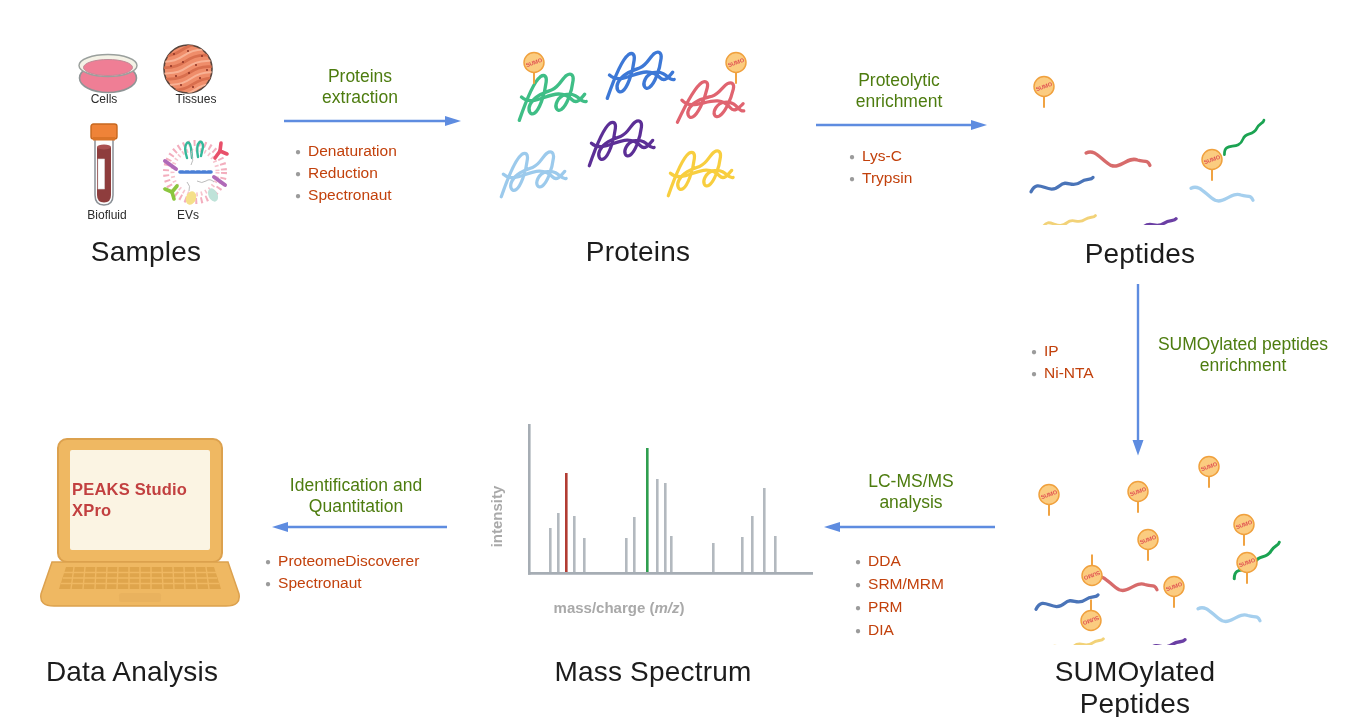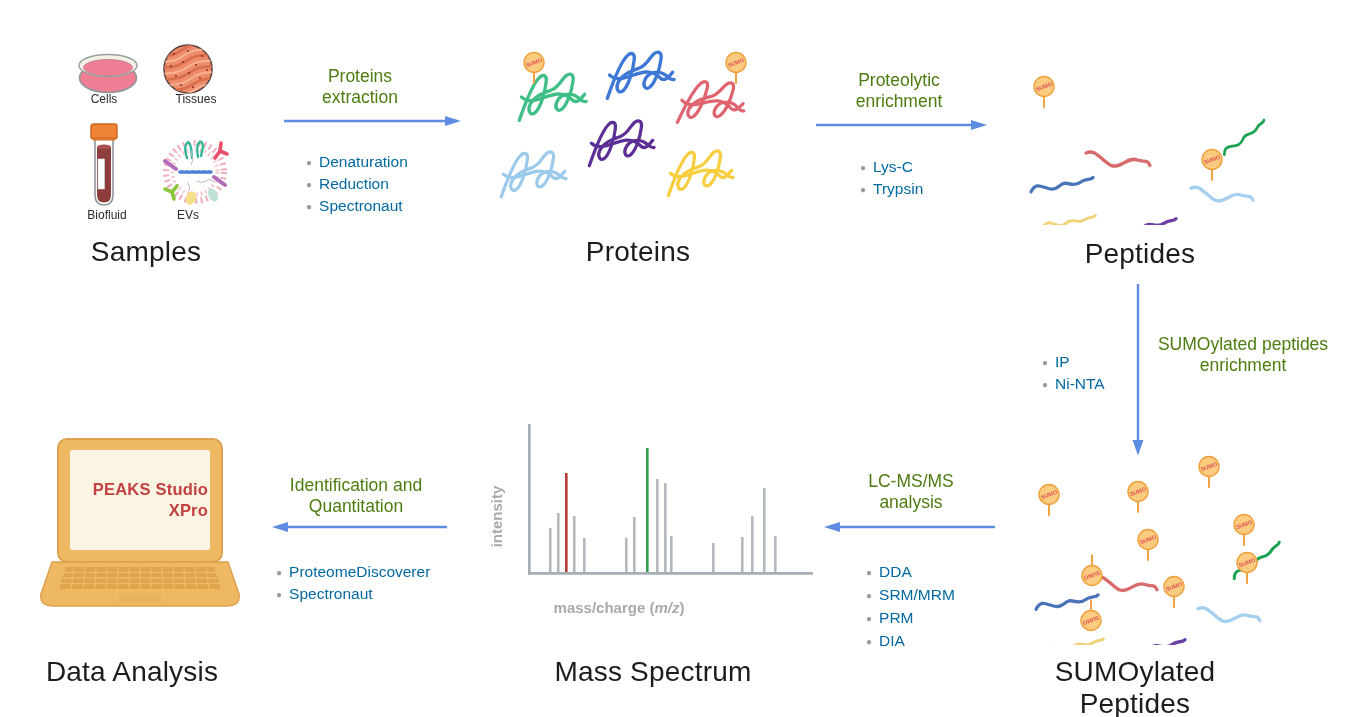--- a/index.html
+++ b/index.html
@@ -2,25 +2,25 @@
 <html><head>
 <meta charset="utf-8">
 <style>
   html,body{margin:0;padding:0;background:#fff;}
   body{font-family:"Liberation Sans",sans-serif;}
   .stage{position:relative;width:1371px;height:717px;background:#ffffff;overflow:hidden;}
   .abs{position:absolute;}
   .title{position:absolute;font-size:28px;color:#1c1c1c;text-align:center;letter-spacing:.2px;}
   .icon-label{position:absolute;font-size:12px;color:#2b2b2b;text-align:center;width:80px;}
   .arrow-label{position:absolute;font-size:17.5px;color:#4d7c0f;text-align:center;line-height:1.22;}
-  .bullets{position:absolute;list-style:none;margin:15px;padding:0;font-size:15.5px;color:#0369a1;line-height:20px;}
+  .bullets{position:absolute;list-style:none;margin:4px;padding:0;font-size:15.5px;color:#c2410c;line-height:20px;}
   .bullets.wide li{line-height:21px;}
   .bullets li::before{content:"●";font-size:10px;color:#9b9b9b;margin-right:7px;position:relative;top:-1.5px;}
   .axis-label{position:absolute;font-size:15px;font-weight:bold;color:#a9a9a9;}
-  .screen-text{position:absolute;font-size:16.5px;color:#c24040;text-align:right;line-height:1.3;font-weight:bold;letter-spacing:.2px;}
+  .screen-text{position:absolute;font-size:16.5px;color:#c24040;text-align:left;line-height:1.3;font-weight:bold;letter-spacing:.2px;}
   .arrow line{stroke:#5e8ce0;stroke-width:2.4;}
   .arrow polygon{fill:#5e8ce0;}
   
   .c-green{color:#3fbe86}.c-blue{color:#3d78d6}.c-red{color:#e06470}
   .c-lblue{color:#9ccaec}.c-purple{color:#5c2f96}.c-yellow{color:#f8ce3f}
   
   .p-blue{color:#4a74b8}.p-red{color:#d76b6b}.p-green{color:#1ba352}
   .p-lblue{color:#a5cfee}.p-yellow{color:#f2d278}.p-purple{color:#6b3fa4}
 </style>
 </head>

